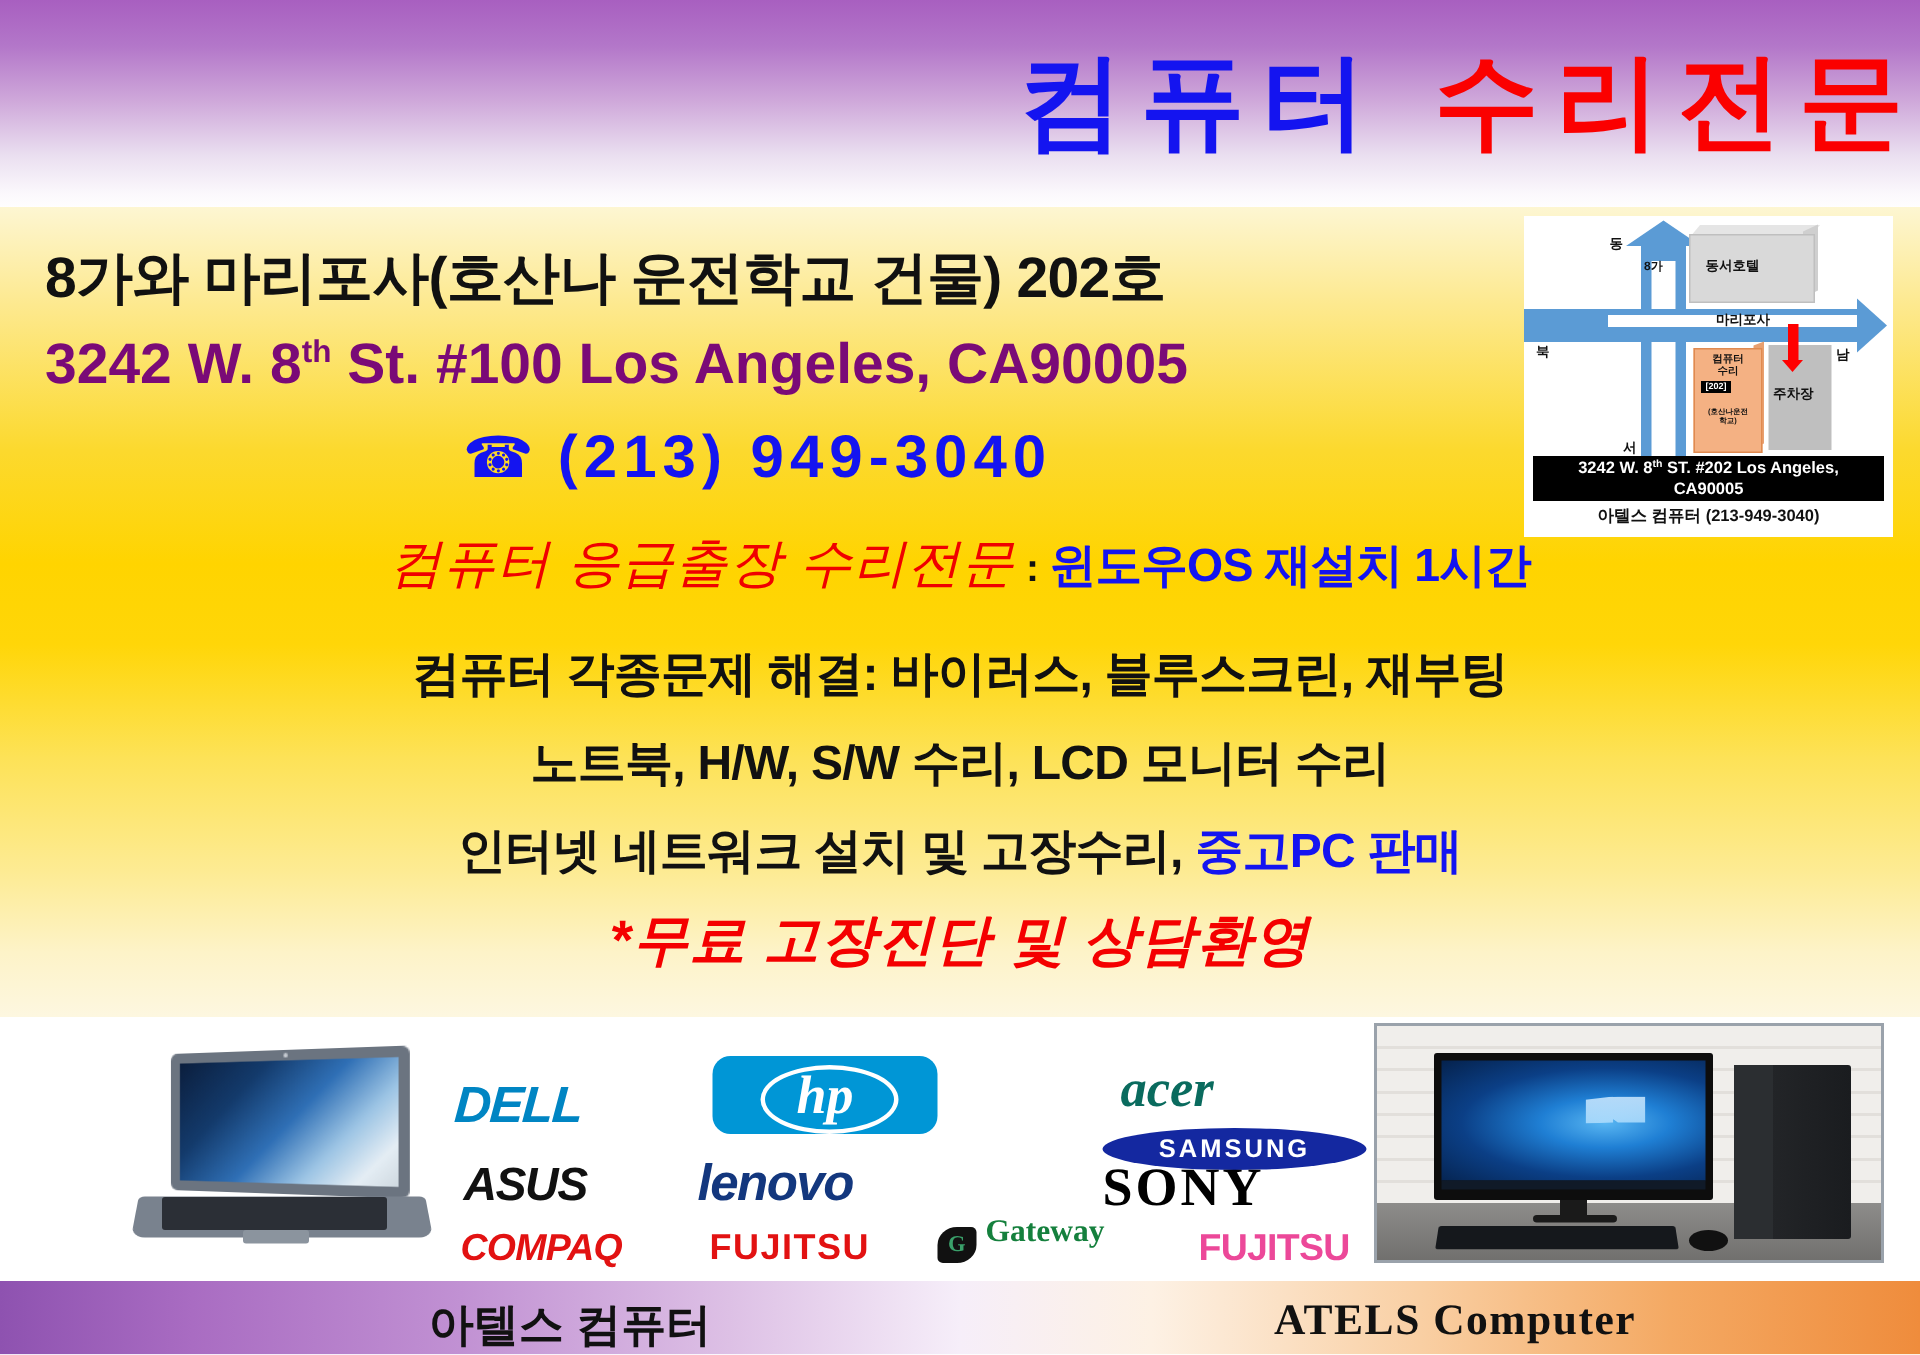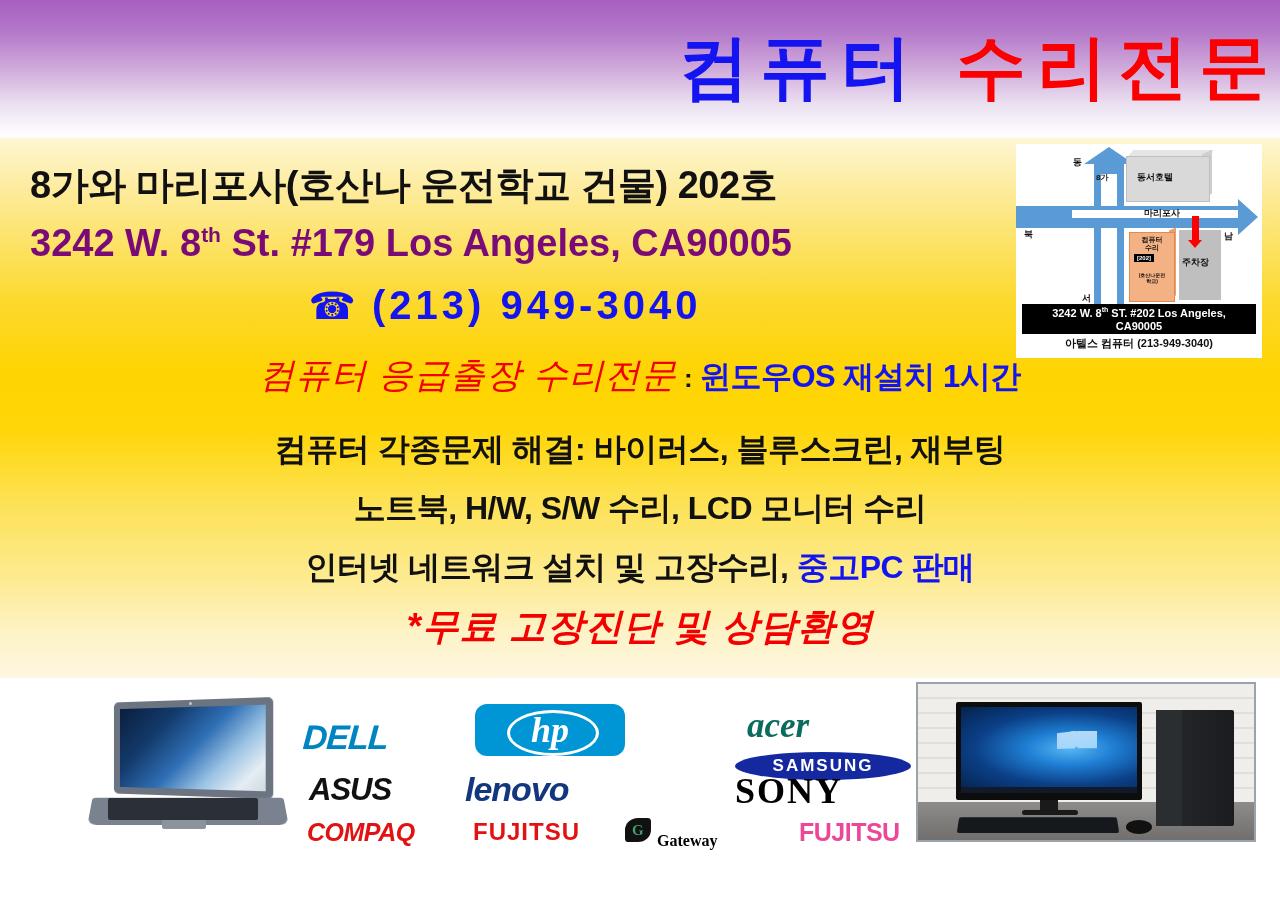--- a/index.html
+++ b/index.html
@@ -155,21 +155,21 @@
   .lg-hp .ellipse{position:absolute;left:32px;top:6px;width:86px;height:40px;border:3px solid #fff;border-radius:50%;}
   .lg-acer{left:452px;top:6px;font-size:35px;color:#0a6b5e;font-style:italic;font-family:Liberation Serif, serif;}
   .lg-samsung{left:440px;top:52px;width:176px;height:28px;background:#1428a0;border-radius:50%;}
   .lg-samsung span{position:absolute;left:50%;top:50%;transform:translate(-50%,-50%);
      color:#fff;font-size:17px;letter-spacing:2px;font-weight:bold;}
   .lg-asus{left:14px;top:72px;font-size:31px;color:#111;font-style:italic;letter-spacing:-1px;}
   .lg-lenovo{left:170px;top:70px;font-size:34px;color:#13377e;font-style:italic;letter-spacing:-1px;}
   .lg-sony{left:440px;top:70px;font-size:36px;color:#000000;font-family:"Liberation Serif",serif;letter-spacing:2px;}
   .lg-compaq{left:12px;top:118px;font-size:25px;color:#e21212;font-style:italic;letter-spacing:-0.5px;}
   .lg-toshiba{left:178px;top:118px;font-size:24px;color:#e21212;letter-spacing:1px;}
-  .lg-gateway{left:332px;top:132px;font-size:16px;color:#000000;font-family:"Liberation Serif",serif;}
+  .lg-gateway{left:332px;top:108px;font-size:21px;color:#15803d;font-family:"Liberation Serif",serif;}
   .lg-gw-mark{position:absolute;left:330px;top:118px;width:26px;height:24px;background:#111;
      border-radius:50% 14% 50% 14%;}
   .lg-gw-mark i{position:absolute;left:7px;top:4px;color:#3aa06a;font-size:15px;font-style:normal;
      font-family:"Liberation Serif",serif;font-weight:bold;}
   .lg-fujitsu{left:504px;top:118px;font-size:25px;color:#ec4899;letter-spacing:-0.5px;}
 
   
   .desktop{position:absolute;left:916px;top:682px;width:340px;height:160px;
      background:#f4f2ef;border:2px solid #9aa2ab;box-sizing:border-box;overflow:hidden;}
   .dk-wall{position:absolute;left:0;top:0;width:336px;height:118px;
@@ -213,21 +213,21 @@
   <div class="header">
     <div class="header-title">
       <span class="t-blue">컴퓨터</span><span class="gap-sp"></span><span class="t-red">수리전문</span>
     </div>
   </div>
 
   <div class="goldbody"></div>
 
   <div class="addr-kr">8가와 마리포사(호산나 운전학교 건물) 202호</div>
 
-  <div class="addr-en"><span>3242 W. 8</span><sup>th</sup><span> St. #179 Los Angeles, CA90005</span></div>
+  <div class="addr-en"><span>3242 W. 8</span><sup>th</sup><span> St. #100 Los Angeles, CA90005</span></div>
 
   <div class="phone-line">
     <span class="phone-ico">☎</span><span>(213) 949-3040</span>
   </div>
 
   <div class="emerg">
     <span class="e-red">컴퓨터 응급출장 수리전문</span><span class="e-colon"> : </span><span class="e-blue">윈도우OS 재설치 1시간</span>
   </div>
 
   <div class="svc svc2">노트북,  H/W, S/W 수리, LCD 모니터 수리</div>
@@ -321,14 +321,18 @@
         <div class="dk-win"></div>
       </div>
       <div class="dk-task"></div>
     </div>
     <div class="dk-stand"></div>
     <div class="dk-foot"></div>
     <div class="dk-kb"></div>
     <div class="dk-mouse"></div>
   </div>
 
+  <div class="footer">
+    <div class="foot-kr">아텔스 컴퓨터</div>
+    <div class="foot-en">ATELS  Computer</div>
+  </div>
 
 </div>
 
 </body></html>

